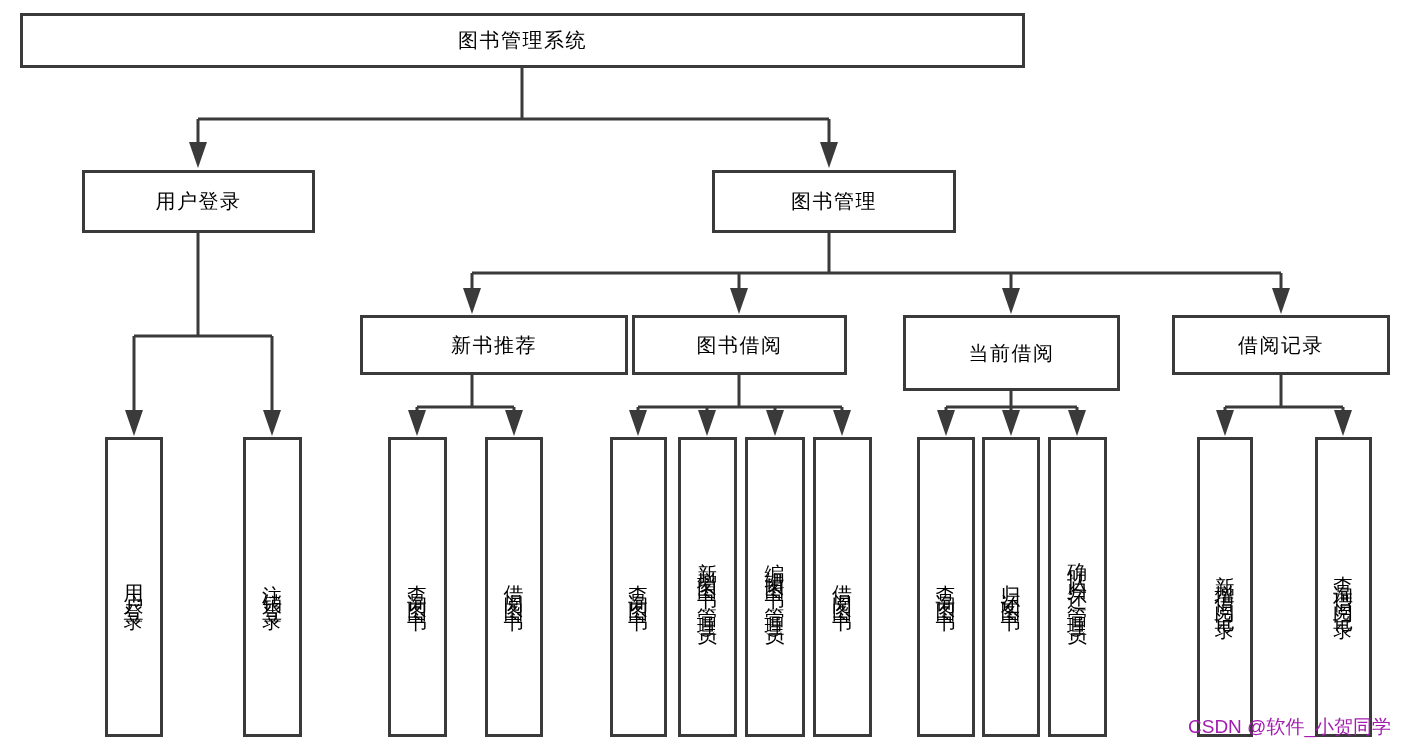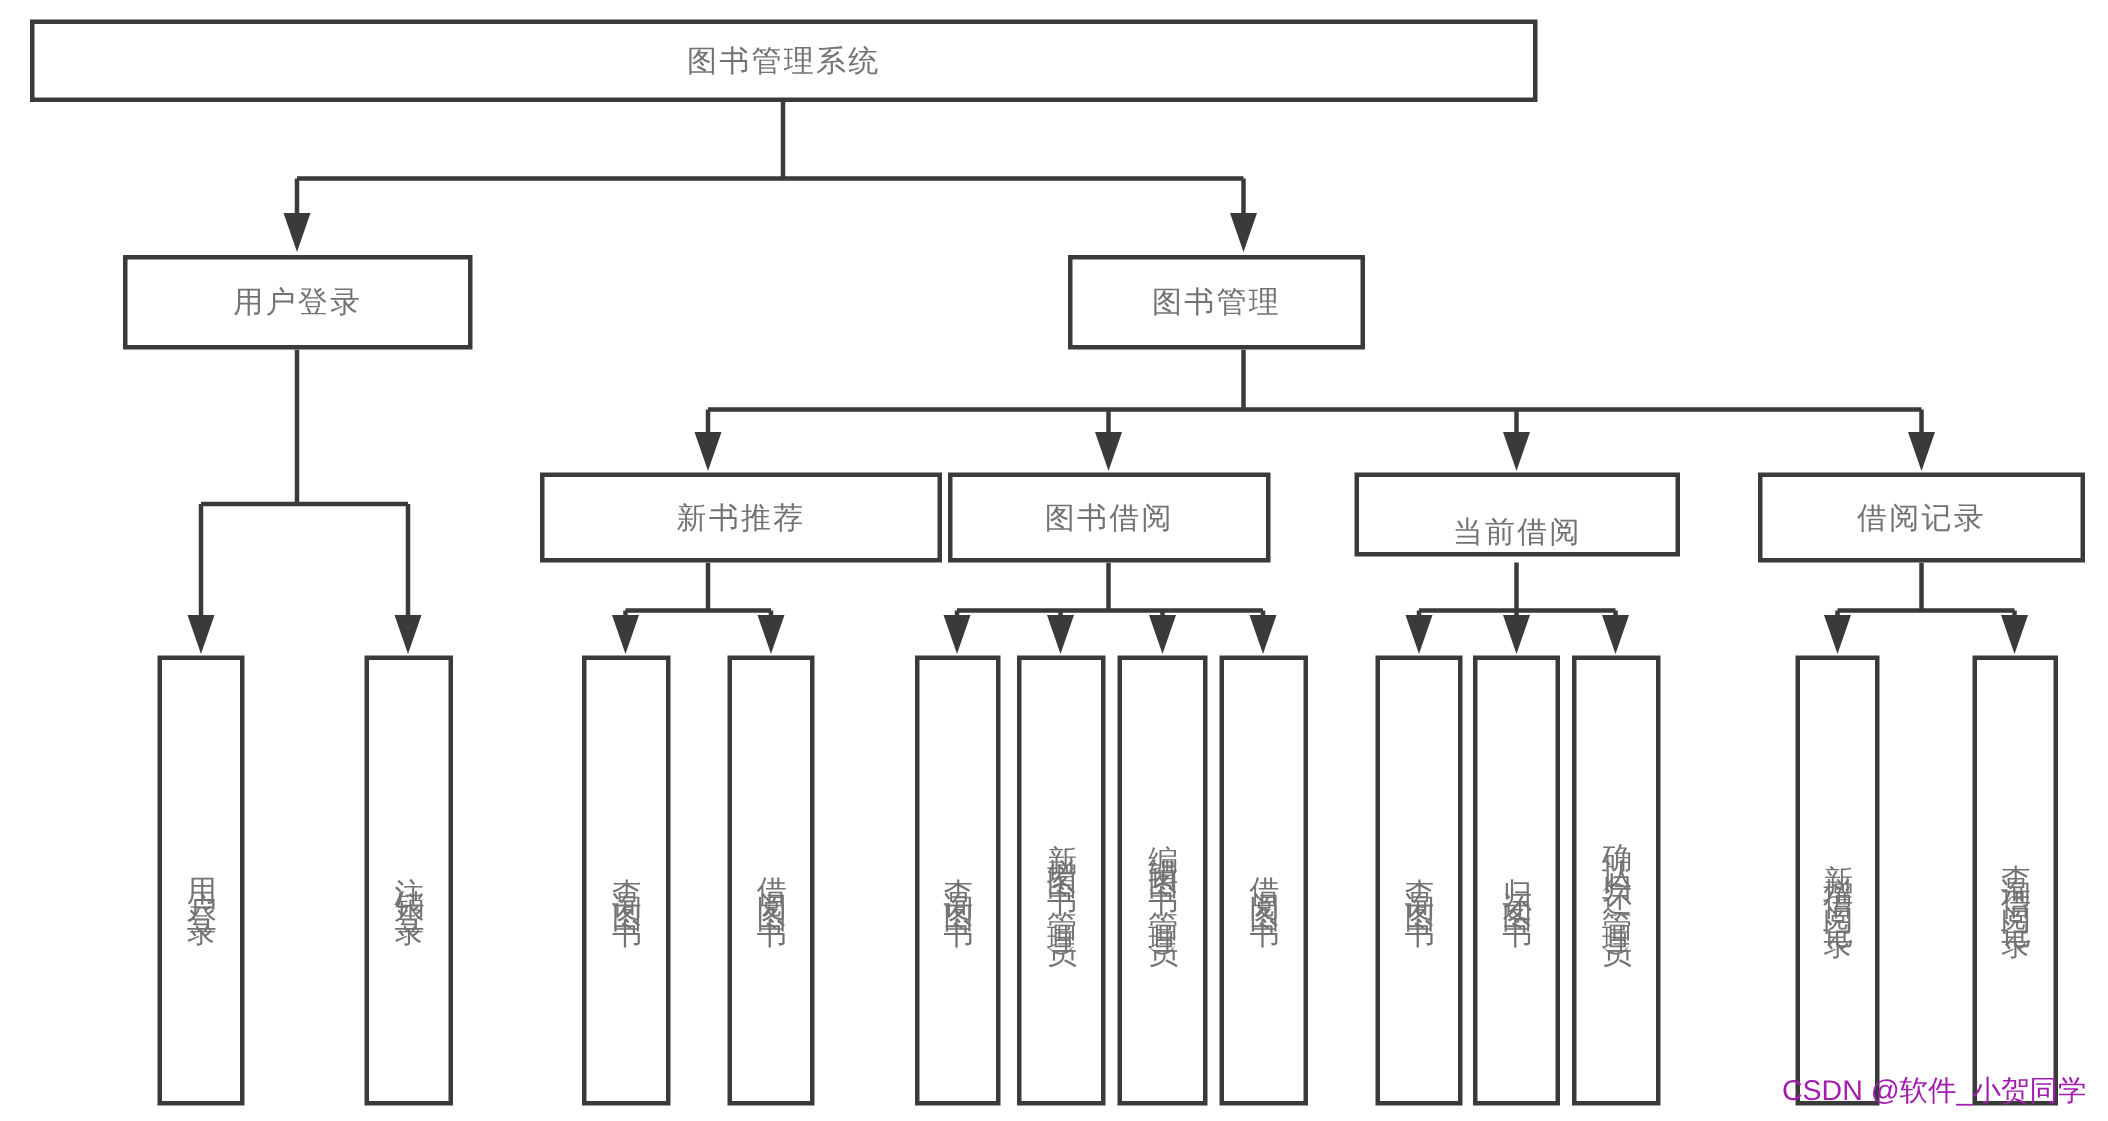--- a/index.html
+++ b/index.html
@@ -22,21 +22,21 @@
     z-index: 1;
   }
   .node {
     position: absolute;
     box-sizing: border-box;
     border: 3px solid #3a3a3a;
     background: #ffffff;
     display: flex;
     align-items: center;
     justify-content: center;
-    color: #737373;
+    color: #000000;
     z-index: 2;
   }
   .node.h span {
     font-size: 20px;
     letter-spacing: 1.5px;
     white-space: nowrap;
   }
   .node.v span {
     writing-mode: vertical-rl;
     text-orientation: mixed;
@@ -86,30 +86,30 @@
       <polygon points="1216,410 1234,410 1225,436" fill="#3a3a3a"></polygon>
       <polygon points="1334,410 1352,410 1343,436" fill="#3a3a3a"></polygon>
     </svg>
   <div class="watermark">CSDN @软件_小贺同学</div>
 <div class="node h" style="left: 20px; top: 13px; width: 1005px; height: 55px;">
       <span>图书管理系统</span>
     </div>
     <div class="node h" style="left: 82px; top: 170px; width: 233px; height: 63px;">
       <span>用户登录</span>
     </div>
-    <div class="node h" style="left: 712px; top: 170px; width: 198px; height: 63px;">
+    <div class="node h" style="left: 712px; top: 170px; width: 244px; height: 63px;">
       <span>图书管理</span>
     </div>
     <div class="node h" style="left: 360px; top: 315px; width: 268px; height: 60px;">
       <span>新书推荐</span>
     </div>
     <div class="node h" style="left: 632px; top: 315px; width: 215px; height: 60px;">
       <span>图书借阅</span>
     </div>
-    <div class="node h" style="left: 903px; top: 315px; width: 217px; height: 56px; align-items: flex-end;">
+    <div class="node h" style="left: 903px; top: 315px; width: 217px; height: 76px;">
       <span>当前借阅</span>
     </div>
     <div class="node h" style="left: 1172px; top: 315px; width: 218px; height: 60px;">
       <span>借阅记录</span>
     </div>
     <div class="node v" style="left: 105px; top: 437px; width: 58px; height: 300px;">
       <span>用户登录</span>
     </div>
     <div class="node v" style="left: 243px; top: 437px; width: 59px; height: 300px;">
       <span>注销登录</span>

